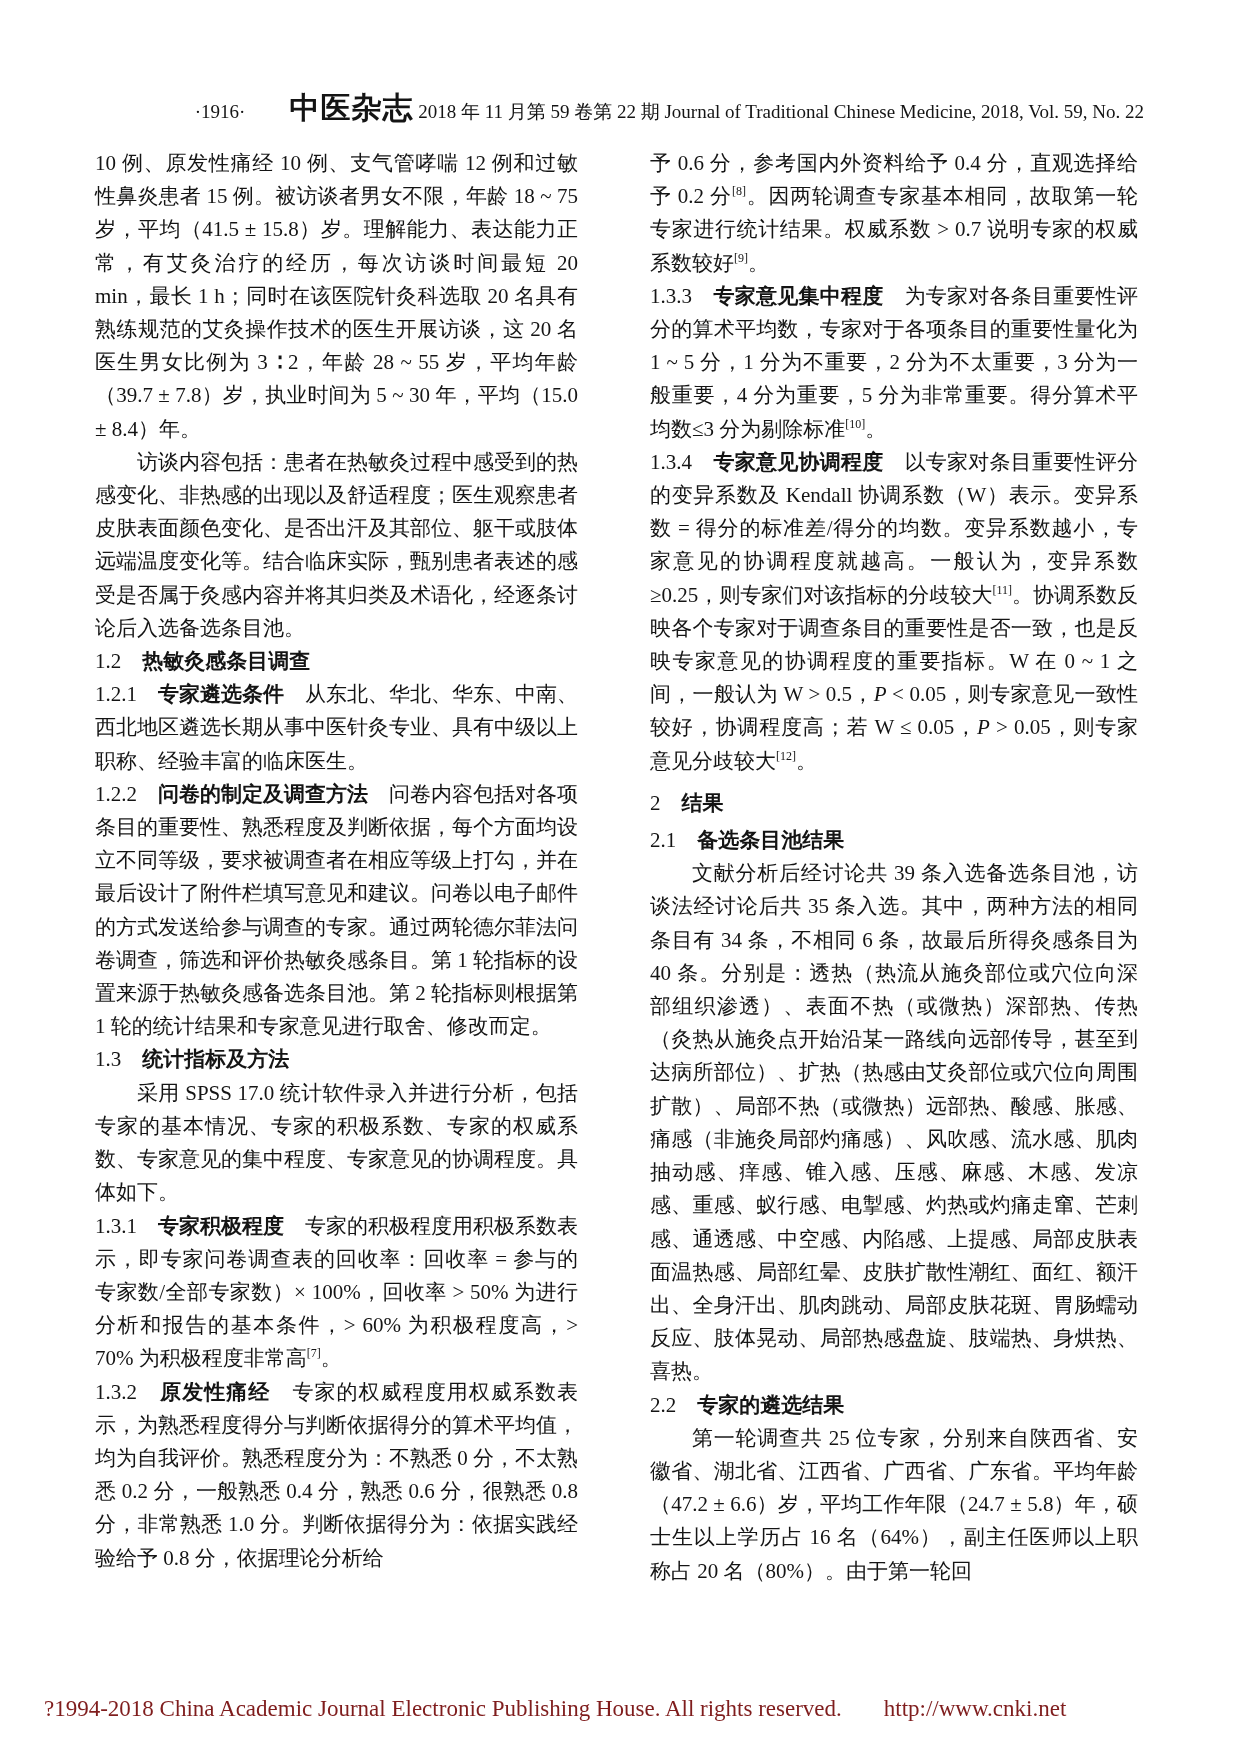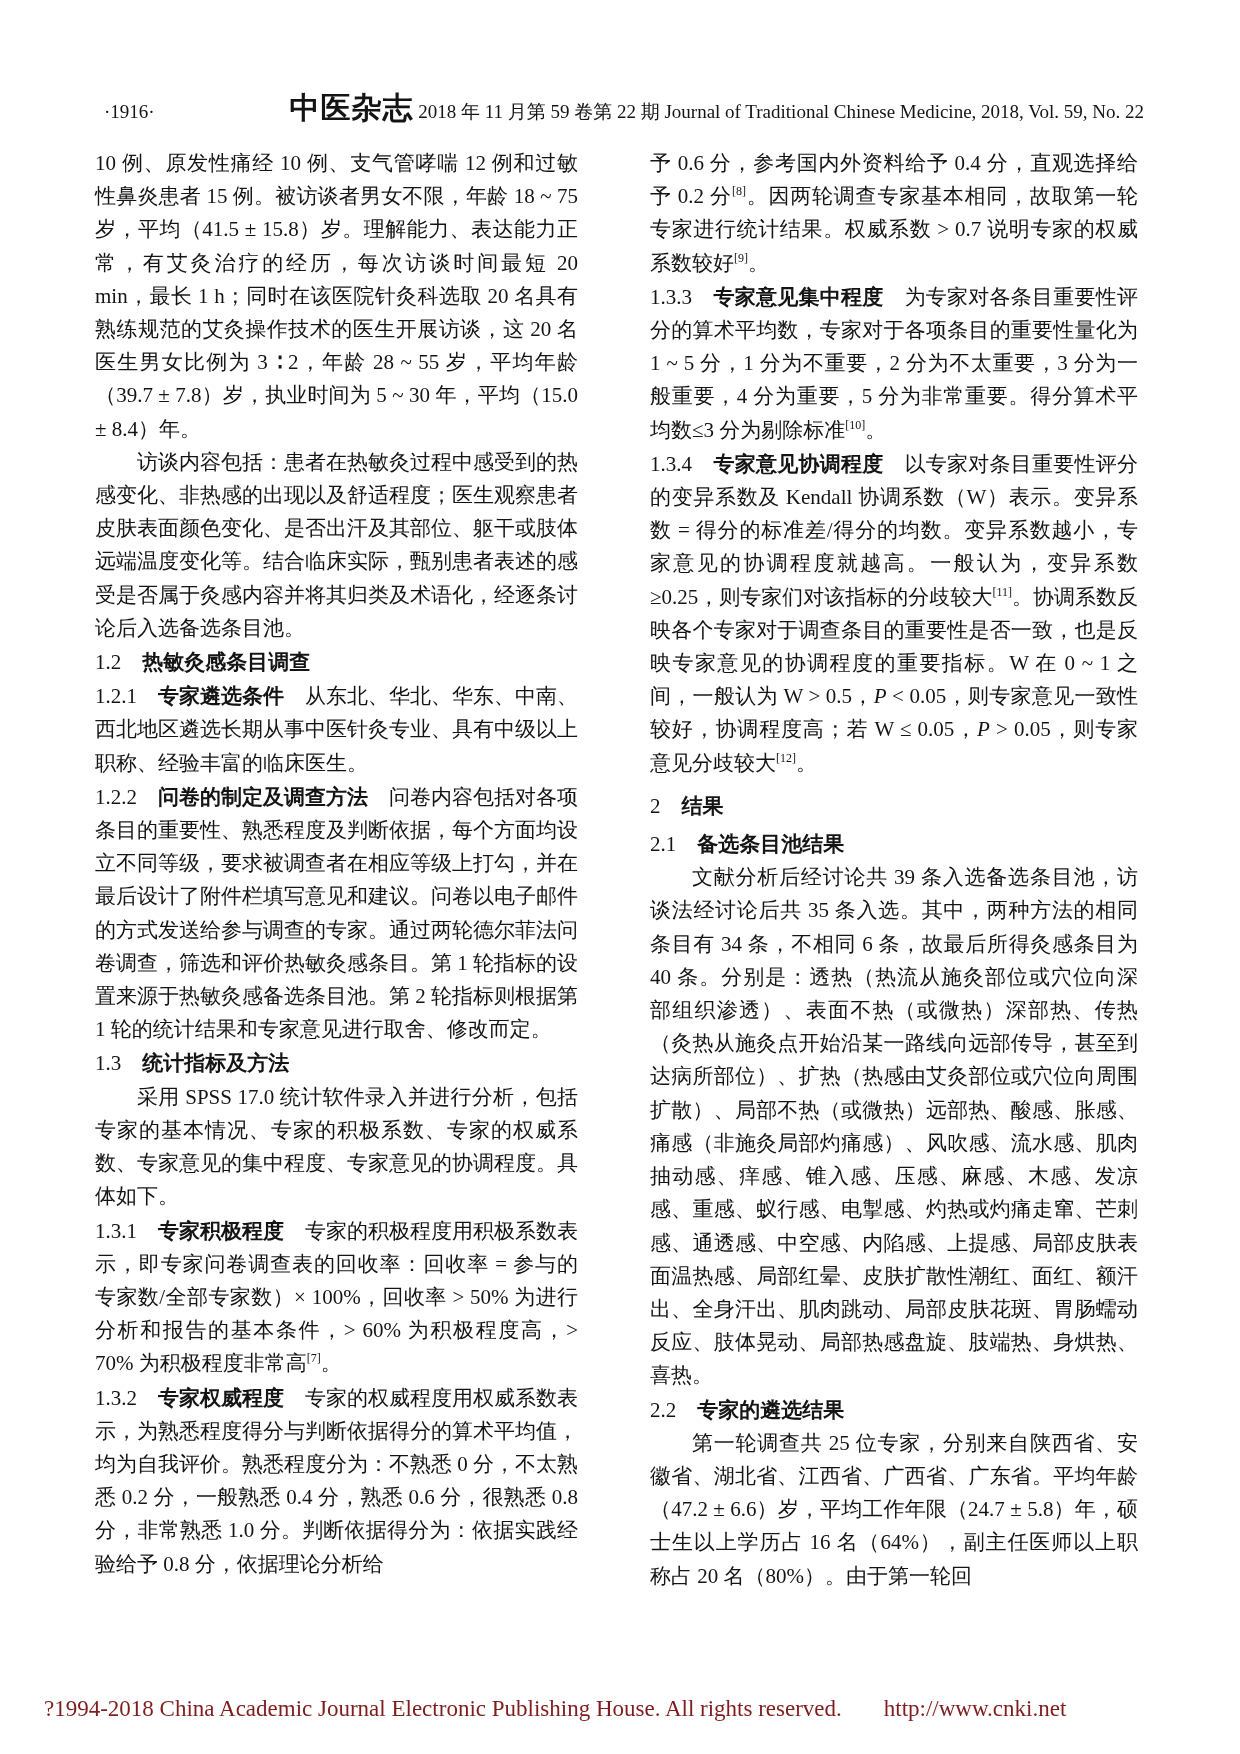--- a/index.html
+++ b/index.html
@@ -3,38 +3,38 @@
 <meta charset="utf-8">
 <style>
   html,body{margin:0;padding:0;}
   body{
     width:1240px;height:1754px;position:relative;background:#ffffff;
     font-family:"Liberation Serif","DejaVu Serif",serif;color:#141414;
   }
   .page{position:absolute;inset:0;overflow:hidden;background:#ffffff;}
   .header{
     position:absolute;left:104px;top:88px;width:1040px;
-    display:flex;justify-content:space-between;align-items:baseline;
-    font-size:19px;white-space:nowrap;
+    display:flex;justify-content:flex-end;align-items:baseline;
+    font-size:19px;white-space:nowrap;gap:44px;
   }
   .journal-name{
     font-family:"Liberation Sans","DejaVu Sans",sans-serif;
     font-weight:bold;font-size:30px;letter-spacing:1px;
   }
   .col{
     position:absolute;top:147px;font-size:21px;line-height:33.2px;
     text-align:justify;text-justify:inter-ideograph;
   }
   .col-left{left:95px;width:483px;}
   .col-right{left:650px;width:488px;}
   .para{margin:0;}
   .para.indent{text-indent:2em;}
   .heading{margin:0;}
   .heading .htitle,.run-head{
-    font-family:Liberation Sans, sans-serif;font-weight:bold;
+    font-family:Liberation Serif, serif;font-weight:bold;
   }
   .heading.h1{margin:9px 0 4px 0;}
   sup.ref{font-size:12px;line-height:0;vertical-align:super;letter-spacing:0;}
   i.var{font-style:italic;}
   .footer{
     position:absolute;left:44px;top:1696px;width:1160px;
     font-size:23px;color:#7f1d1d;white-space:nowrap;
   }
   .footer-url{margin-left:42px;}
 </style>
@@ -50,21 +50,21 @@
 
   <div class="col col-left" id="col-left">
       <div class="para">10 例、原发性痛经 10 例、支气管哮喘 12 例和过敏性鼻炎患者 15 例。被访谈者男女不限，年龄 18 ~ 75 岁，平均（41.5 ± 15.8）岁。理解能力、表达能力正常，有艾灸治疗的经历，每次访谈时间最短 20 min，最长 1 h；同时在该医院针灸科选取 20 名具有熟练规范的艾灸操作技术的医生开展访谈，这 20 名医生男女比例为 3 ∶ 2，年龄 28 ~ 55 岁，平均年龄（39.7 ± 7.8）岁，执业时间为 5 ~ 30 年，平均（15.0 ± 8.4）年。</div>
       <div class="para indent">访谈内容包括：患者在热敏灸过程中感受到的热感变化、非热感的出现以及舒适程度；医生观察患者皮肤表面颜色变化、是否出汗及其部位、躯干或肢体远端温度变化等。结合临床实际，甄别患者表述的感受是否属于灸感内容并将其归类及术语化，经逐条讨论后入选备选条目池。</div>
       <div class="heading h2">1.2　<span class="run-head">热敏灸感条目调查</span></div>
       <div class="para">1.2.1　<span class="run-head">专家遴选条件</span>　从东北、华北、华东、中南、西北地区遴选长期从事中医针灸专业、具有中级以上职称、经验丰富的临床医生。</div>
       <div class="para">1.2.2　<span class="run-head">问卷的制定及调查方法</span>　问卷内容包括对各项条目的重要性、熟悉程度及判断依据，每个方面均设立不同等级，要求被调查者在相应等级上打勾，并在最后设计了附件栏填写意见和建议。问卷以电子邮件的方式发送给参与调查的专家。通过两轮德尔菲法问卷调查，筛选和评价热敏灸感条目。第 1 轮指标的设置来源于热敏灸感备选条目池。第 2 轮指标则根据第 1 轮的统计结果和专家意见进行取舍、修改而定。</div>
       <div class="heading h2">1.3　<span class="run-head">统计指标及方法</span></div>
       <div class="para indent">采用 SPSS 17.0 统计软件录入并进行分析，包括专家的基本情况、专家的积极系数、专家的权威系数、专家意见的集中程度、专家意见的协调程度。具体如下。</div>
       <div class="para">1.3.1　<span class="run-head">专家积极程度</span>　专家的积极程度用积极系数表示，即专家问卷调查表的回收率：回收率 = 参与的专家数/全部专家数）× 100%，回收率 &gt; 50% 为进行分析和报告的基本条件，&gt; 60% 为积极程度高，&gt; 70% 为积极程度非常高<sup class="ref">[7]</sup>。</div>
-      <div class="para">1.3.2　<span class="run-head">专家权威程度</span>　专家的权威程度用权威系数表示，为熟悉程度得分与判断依据得分的算术平均值，均为自我评价。熟悉程度分为：不熟悉 0 分，不太熟悉 0.2 分，一般熟悉 0.4 分，熟悉 0.6 分，很熟悉 0.8 分，非常熟悉 1.0 分。判断依据得分为：依据实践经验给予 0.8 分，依据理论分析给</div>
+      <div class="para">1.3.2　<span class="run-head">原发性痛经</span>　专家的权威程度用权威系数表示，为熟悉程度得分与判断依据得分的算术平均值，均为自我评价。熟悉程度分为：不熟悉 0 分，不太熟悉 0.2 分，一般熟悉 0.4 分，熟悉 0.6 分，很熟悉 0.8 分，非常熟悉 1.0 分。判断依据得分为：依据实践经验给予 0.8 分，依据理论分析给</div>
     </div>
   <div class="col col-right" id="col-right">
       <div class="para">予 0.6 分，参考国内外资料给予 0.4 分，直观选择给予 0.2 分<sup class="ref">[8]</sup>。因两轮调查专家基本相同，故取第一轮专家进行统计结果。权威系数 &gt; 0.7 说明专家的权威系数较好<sup class="ref">[9]</sup>。</div>
       <div class="para">1.3.3　<span class="run-head">专家意见集中程度</span>　为专家对各条目重要性评分的算术平均数，专家对于各项条目的重要性量化为 1 ~ 5 分，1 分为不重要，2 分为不太重要，3 分为一般重要，4 分为重要，5 分为非常重要。得分算术平均数≤3 分为剔除标准<sup class="ref">[10]</sup>。</div>
       <div class="para">1.3.4　<span class="run-head">专家意见协调程度</span>　以专家对条目重要性评分的变异系数及 Kendall 协调系数（W）表示。变异系数 = 得分的标准差/得分的均数。变异系数越小，专家意见的协调程度就越高。一般认为，变异系数≥0.25，则专家们对该指标的分歧较大<sup class="ref">[11]</sup>。协调系数反映各个专家对于调查条目的重要性是否一致，也是反映专家意见的协调程度的重要指标。W 在 0 ~ 1 之间，一般认为 W &gt; 0.5，<i class="var">P</i> &lt; 0.05，则专家意见一致性较好，协调程度高；若 W ≤ 0.05，<i class="var">P</i> &gt; 0.05，则专家意见分歧较大<sup class="ref">[12]</sup>。</div>
       <div class="heading h1">2　<span class="run-head">结果</span></div>
       <div class="heading h2">2.1　<span class="run-head">备选条目池结果</span></div>
       <div class="para indent">文献分析后经讨论共 39 条入选备选条目池，访谈法经讨论后共 35 条入选。其中，两种方法的相同条目有 34 条，不相同 6 条，故最后所得灸感条目为 40 条。分别是：透热（热流从施灸部位或穴位向深部组织渗透）、表面不热（或微热）深部热、传热（灸热从施灸点开始沿某一路线向远部传导，甚至到达病所部位）、扩热（热感由艾灸部位或穴位向周围扩散）、局部不热（或微热）远部热、酸感、胀感、痛感（非施灸局部灼痛感）、风吹感、流水感、肌肉抽动感、痒感、锥入感、压感、麻感、木感、发凉感、重感、蚁行感、电掣感、灼热或灼痛走窜、芒刺感、通透感、中空感、内陷感、上提感、局部皮肤表面温热感、局部红晕、皮肤扩散性潮红、面红、额汗出、全身汗出、肌肉跳动、局部皮肤花斑、胃肠蠕动反应、肢体晃动、局部热感盘旋、肢端热、身烘热、喜热。</div>
       <div class="heading h2">2.2　<span class="run-head">专家的遴选结果</span></div>
       <div class="para indent">第一轮调查共 25 位专家，分别来自陕西省、安徽省、湖北省、江西省、广西省、广东省。平均年龄（47.2 ± 6.6）岁，平均工作年限（24.7 ± 5.8）年，硕士生以上学历占 16 名（64%），副主任医师以上职称占 20 名（80%）。由于第一轮回</div>

